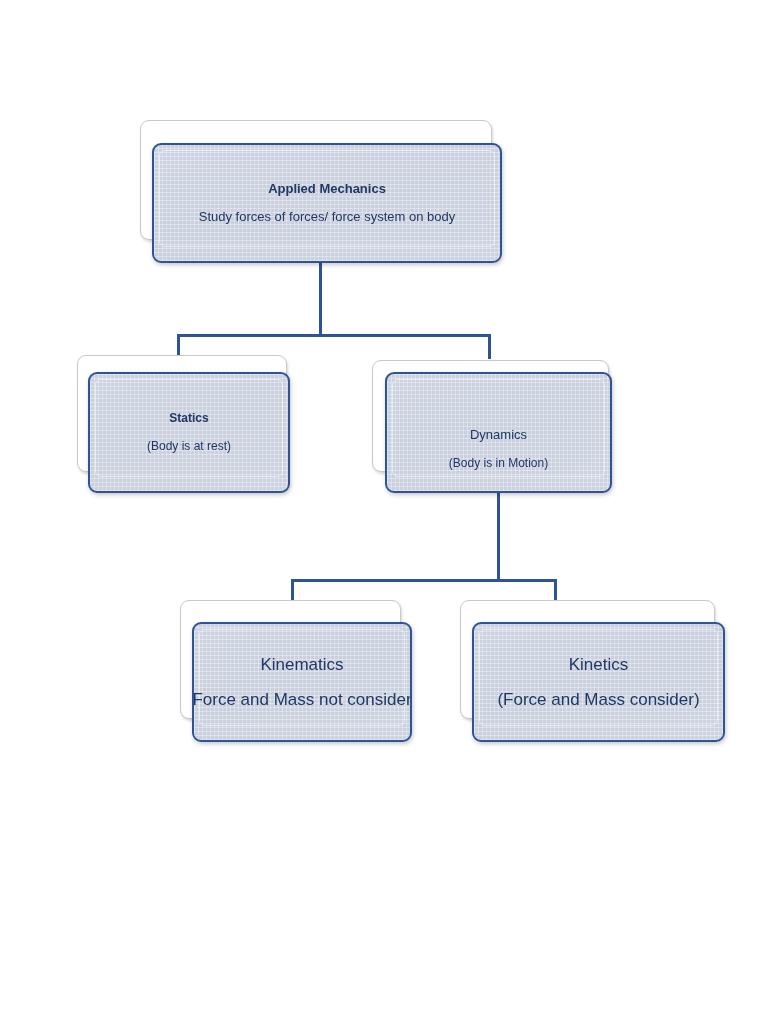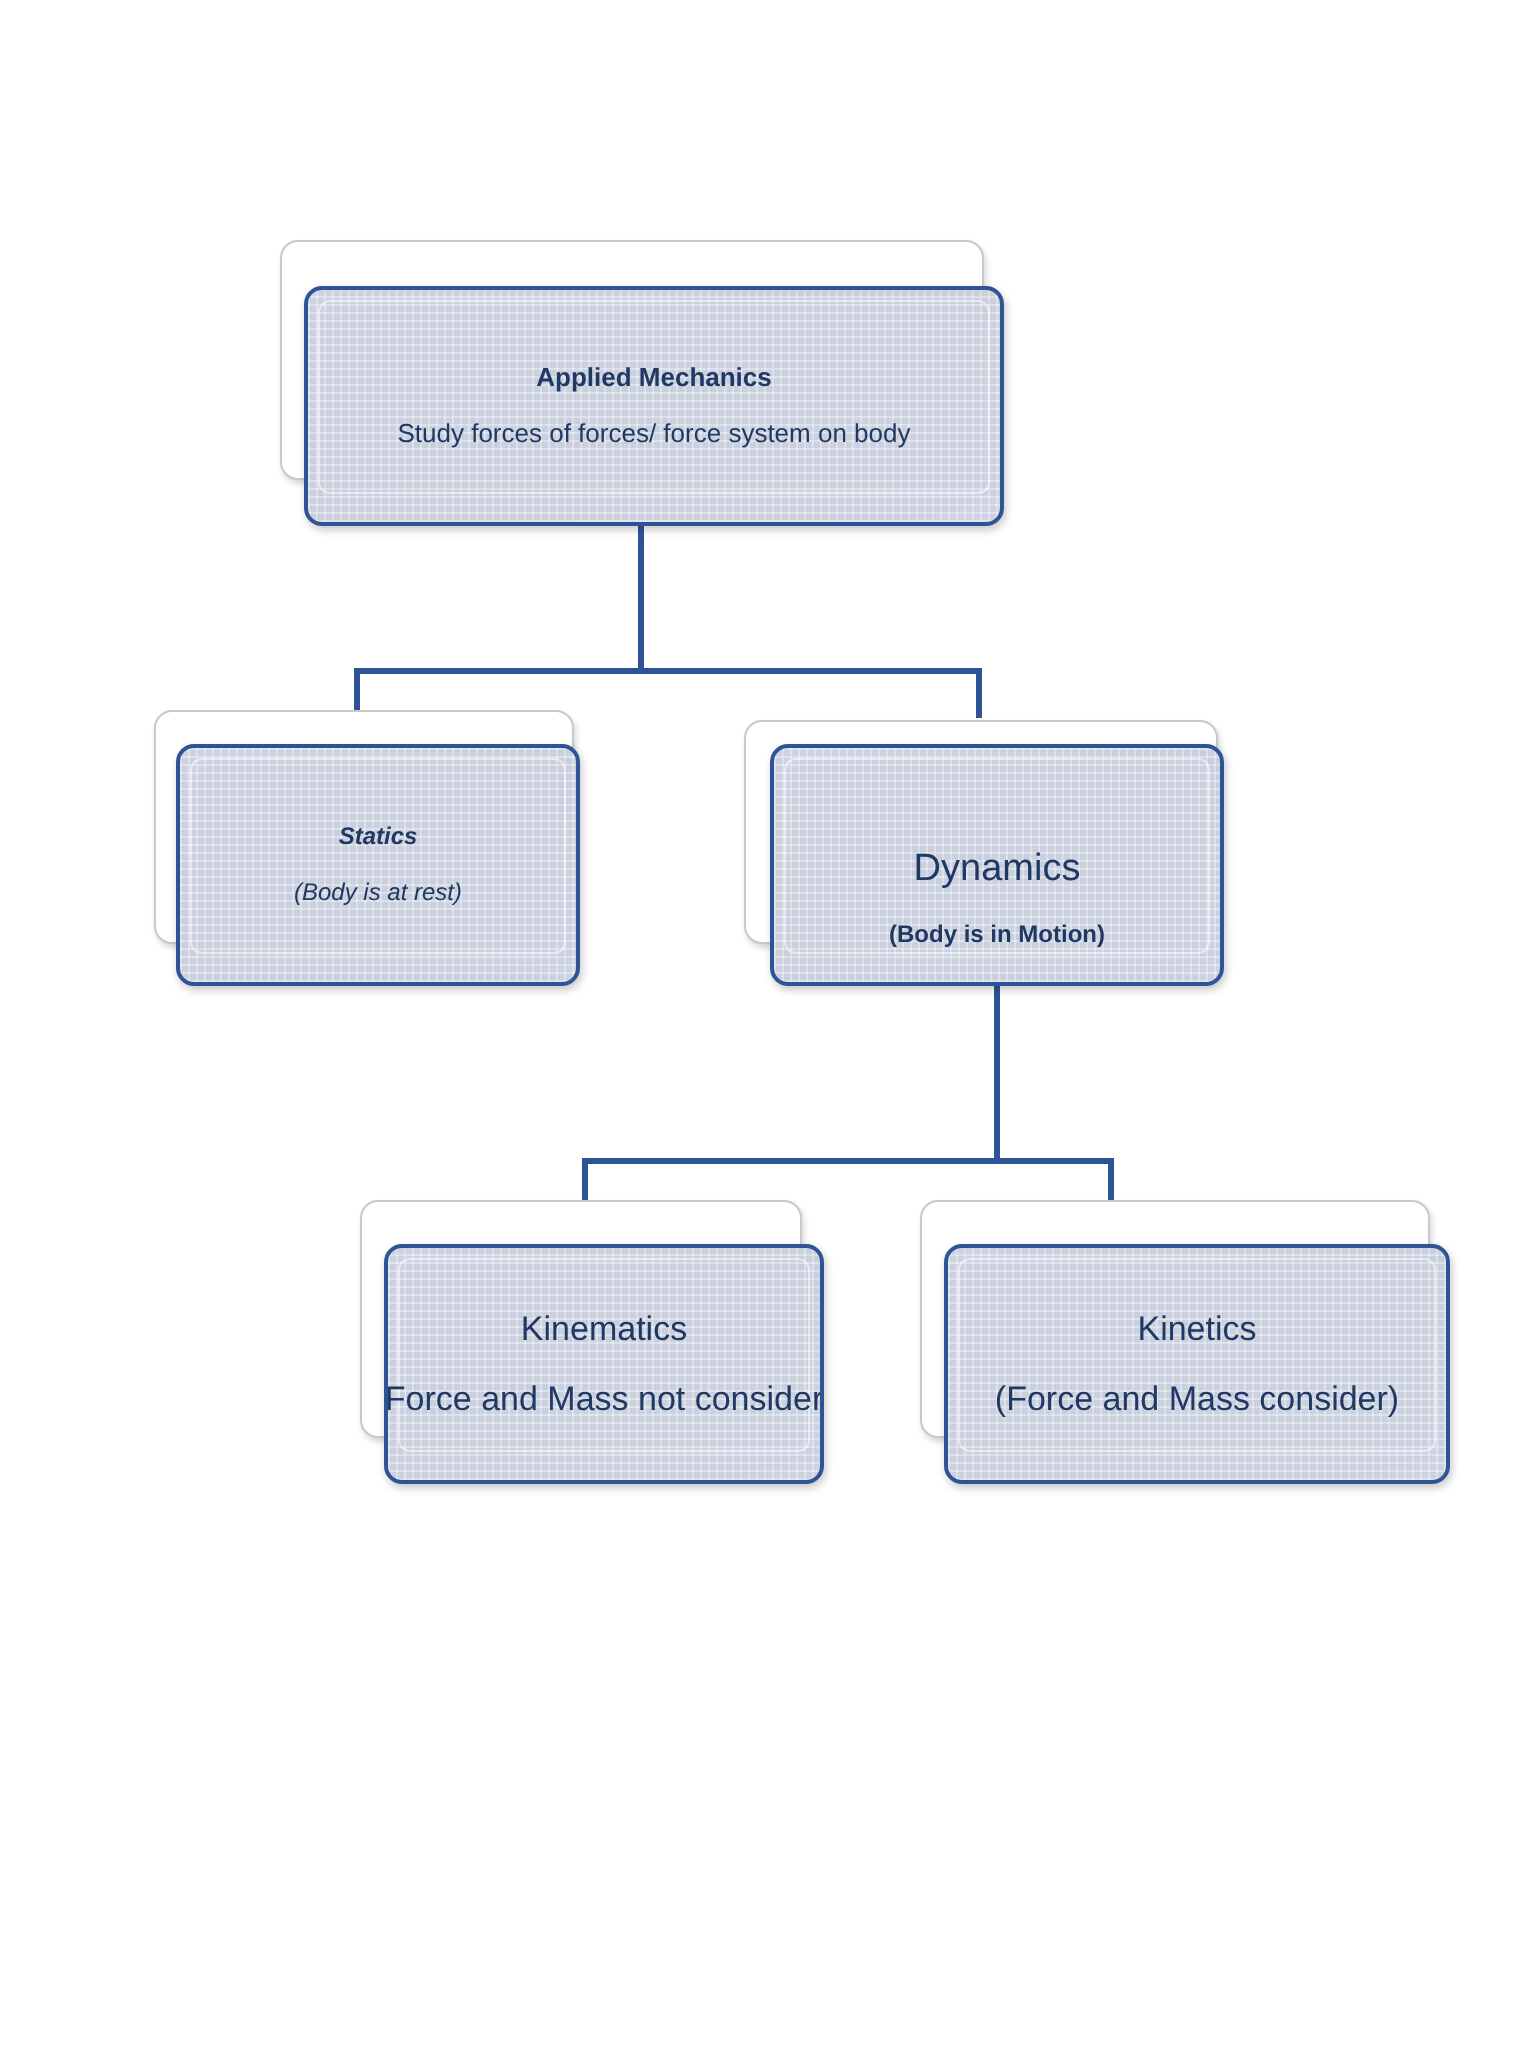--- a/index.html
+++ b/index.html
@@ -91,32 +91,32 @@
   }
 
   
   #node-applied-mechanics { left: 140px; top: 120px; width: 362px; height: 143px; }
   #node-applied-mechanics .back-card  { left: 0px;  top: 0px;  width: 350px; height: 118px; }
   #node-applied-mechanics .front-card { left: 12px; top: 23px; width: 350px; height: 120px; }
   #node-applied-mechanics .node-title    { font-size: 13px; font-weight: bold; margin-bottom: 12px; }
   #node-applied-mechanics .node-subtitle { font-size: 13px; font-weight: normal; }
 
   
-  #node-statics { left: 77px; top: 355px; width: 213px; height: 138px; font-style: italic; }
+  #node-statics { left: 77px; top: 355px; width: 213px; height: 138px; }
   #node-statics .back-card  { left: 0px;  top: 0px;  width: 208px; height: 115px; }
   #node-statics .front-card { left: 11px; top: 17px; width: 202px; height: 121px; }
   #node-statics .node-title    { font-size: 12px; font-weight: bold; margin-bottom: 13px; }
   #node-statics .node-subtitle { font-size: 12px; font-weight: normal; }
 
   
   #node-dynamics { left: 372px; top: 355px; width: 240px; height: 138px; }
   #node-dynamics .back-card  { left: 0px;  top: 5px;  width: 235px; height: 110px; }
   #node-dynamics .front-card { left: 13px; top: 17px; width: 227px; height: 121px; }
-  #node-dynamics .node-title    { font-size: 19px; font-weight: normal; margin-bottom: 13px; margin-top: 33px; }
-  #node-dynamics .node-subtitle { font-size: 12px; font-weight: bold; }
+  #node-dynamics .node-title    { font-size: 13px; font-weight: normal; margin-bottom: 13px; margin-top: 33px; }
+  #node-dynamics .node-subtitle { font-size: 12px; font-weight: normal; }
 
   
   #node-kinematics { left: 180px; top: 600px; width: 232px; height: 148px; }
   #node-kinematics .back-card  { left: 0px;  top: 0px;  width: 219px; height: 117px; }
   #node-kinematics .front-card { left: 12px; top: 22px; width: 220px; height: 120px; }
   #node-kinematics .node-title    { font-size: 17px; font-weight: normal; margin-bottom: 14px; }
   #node-kinematics .node-subtitle { font-size: 17px; font-weight: normal; }
 
   
   #node-kinetics { left: 428px; top: 600px; width: 265px; height: 142px; margin-left: 32px; }

